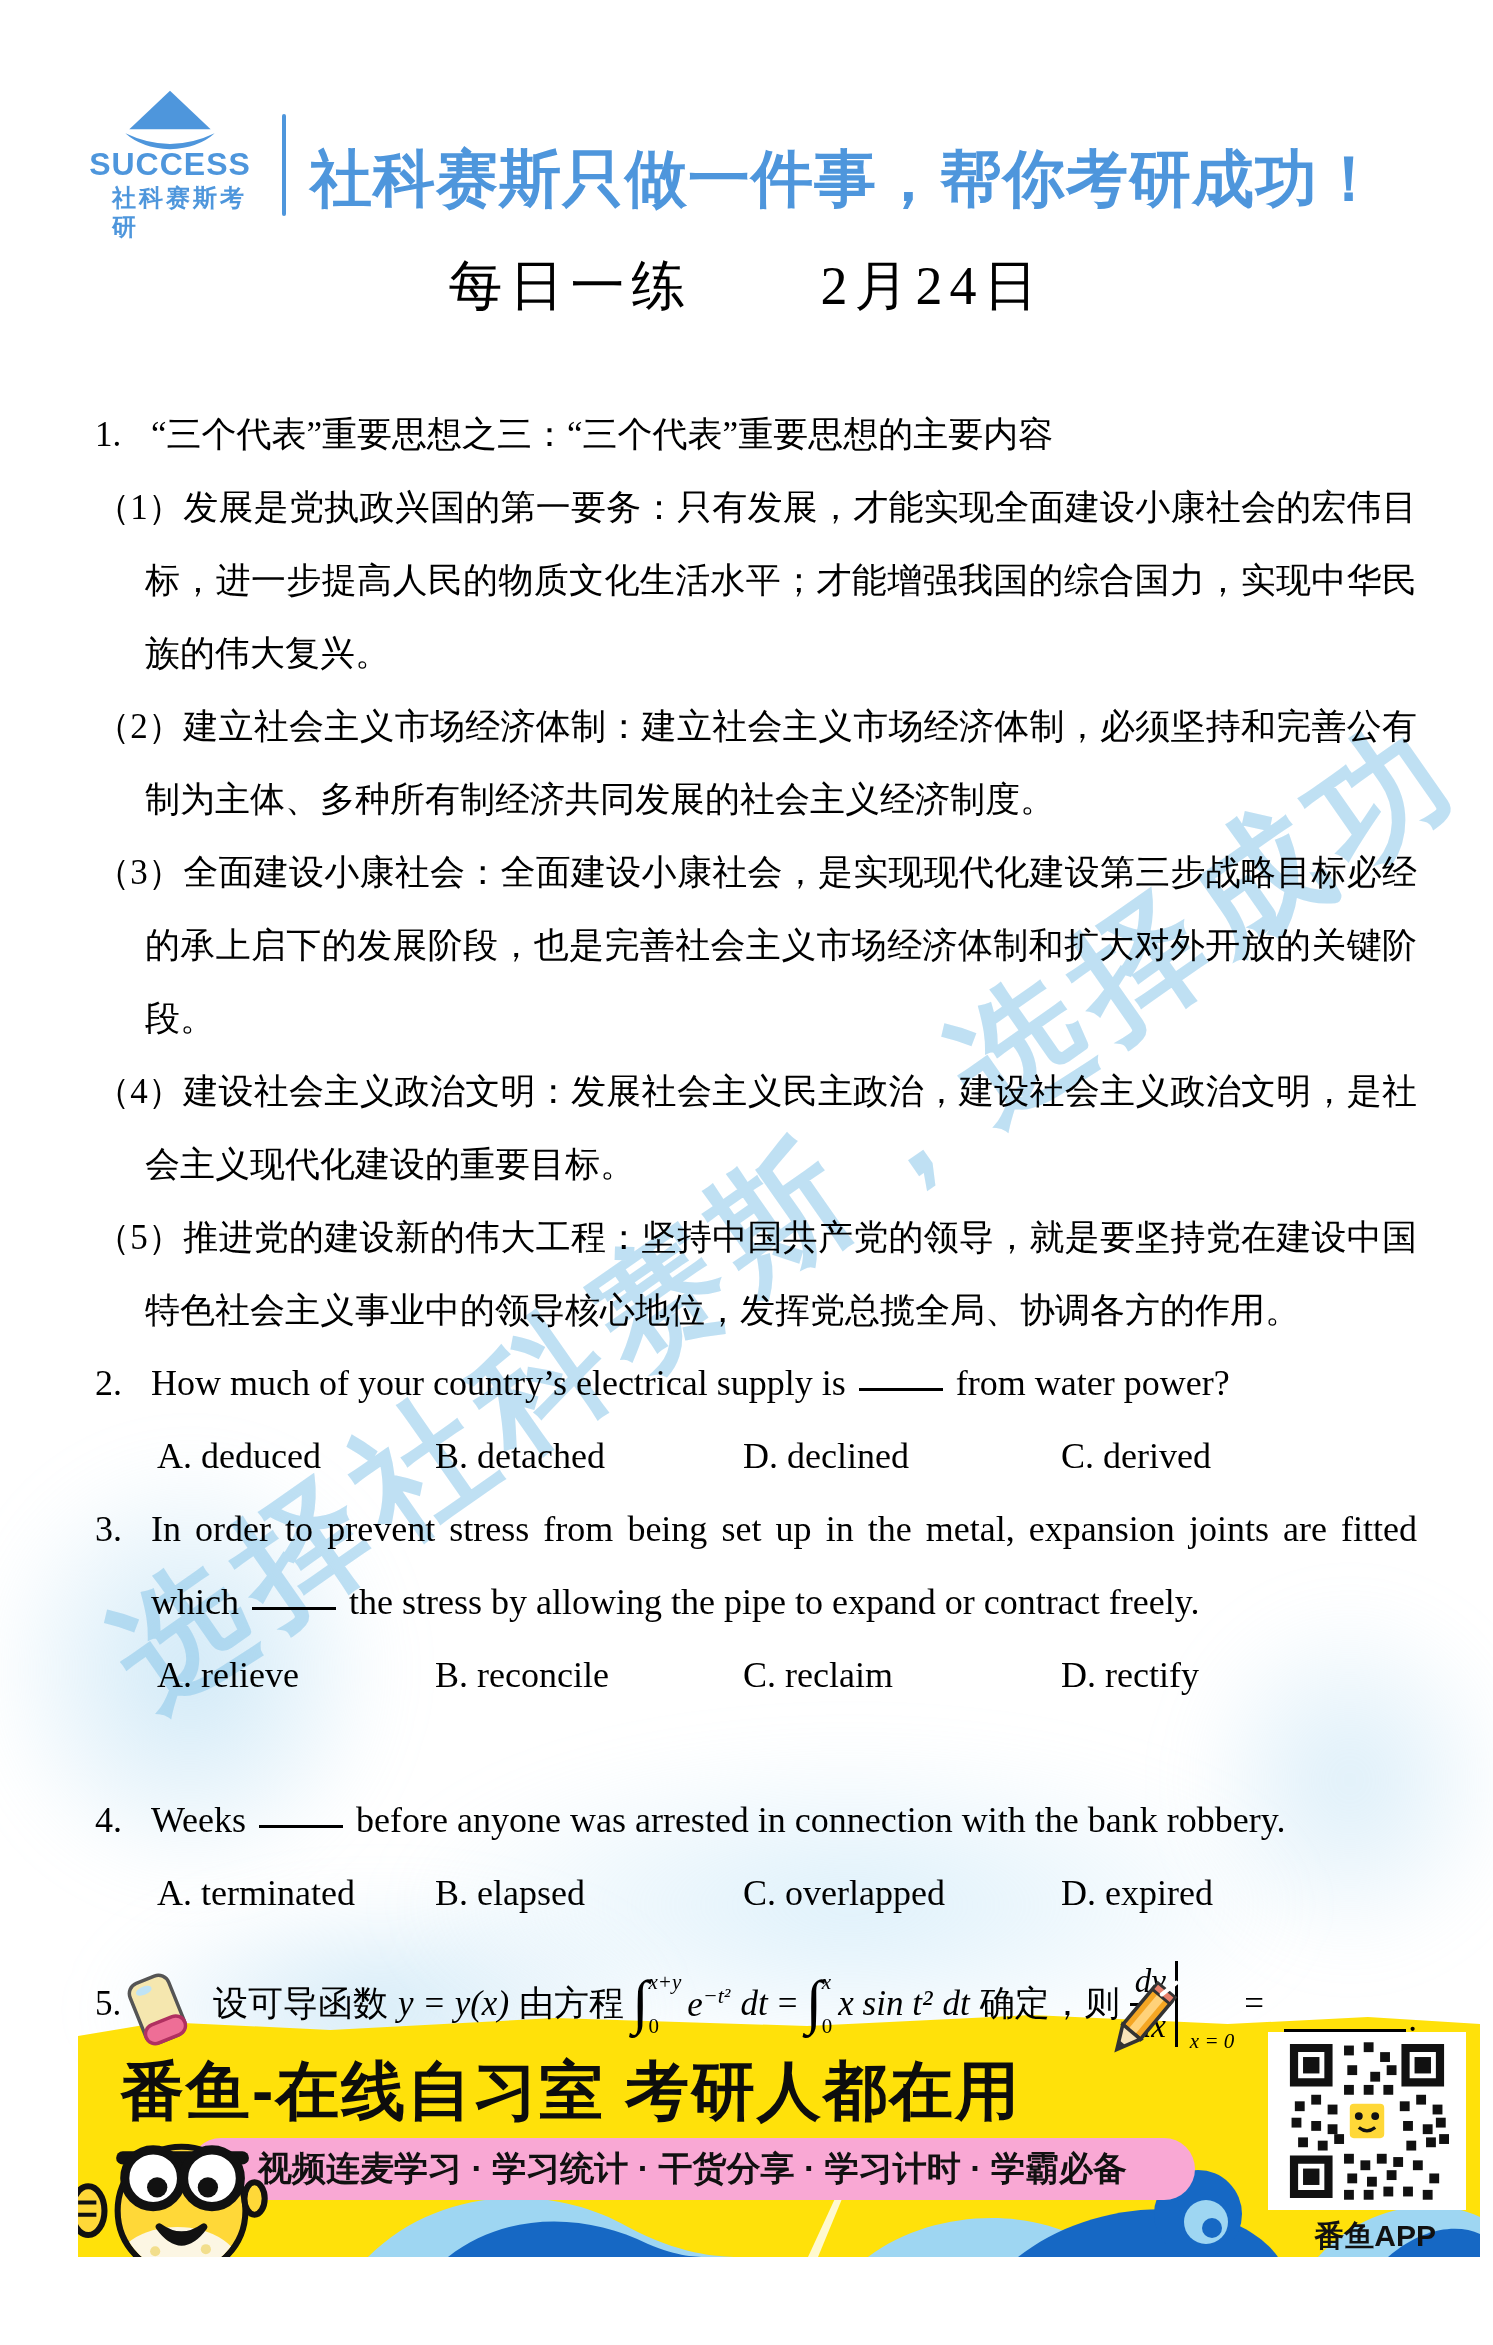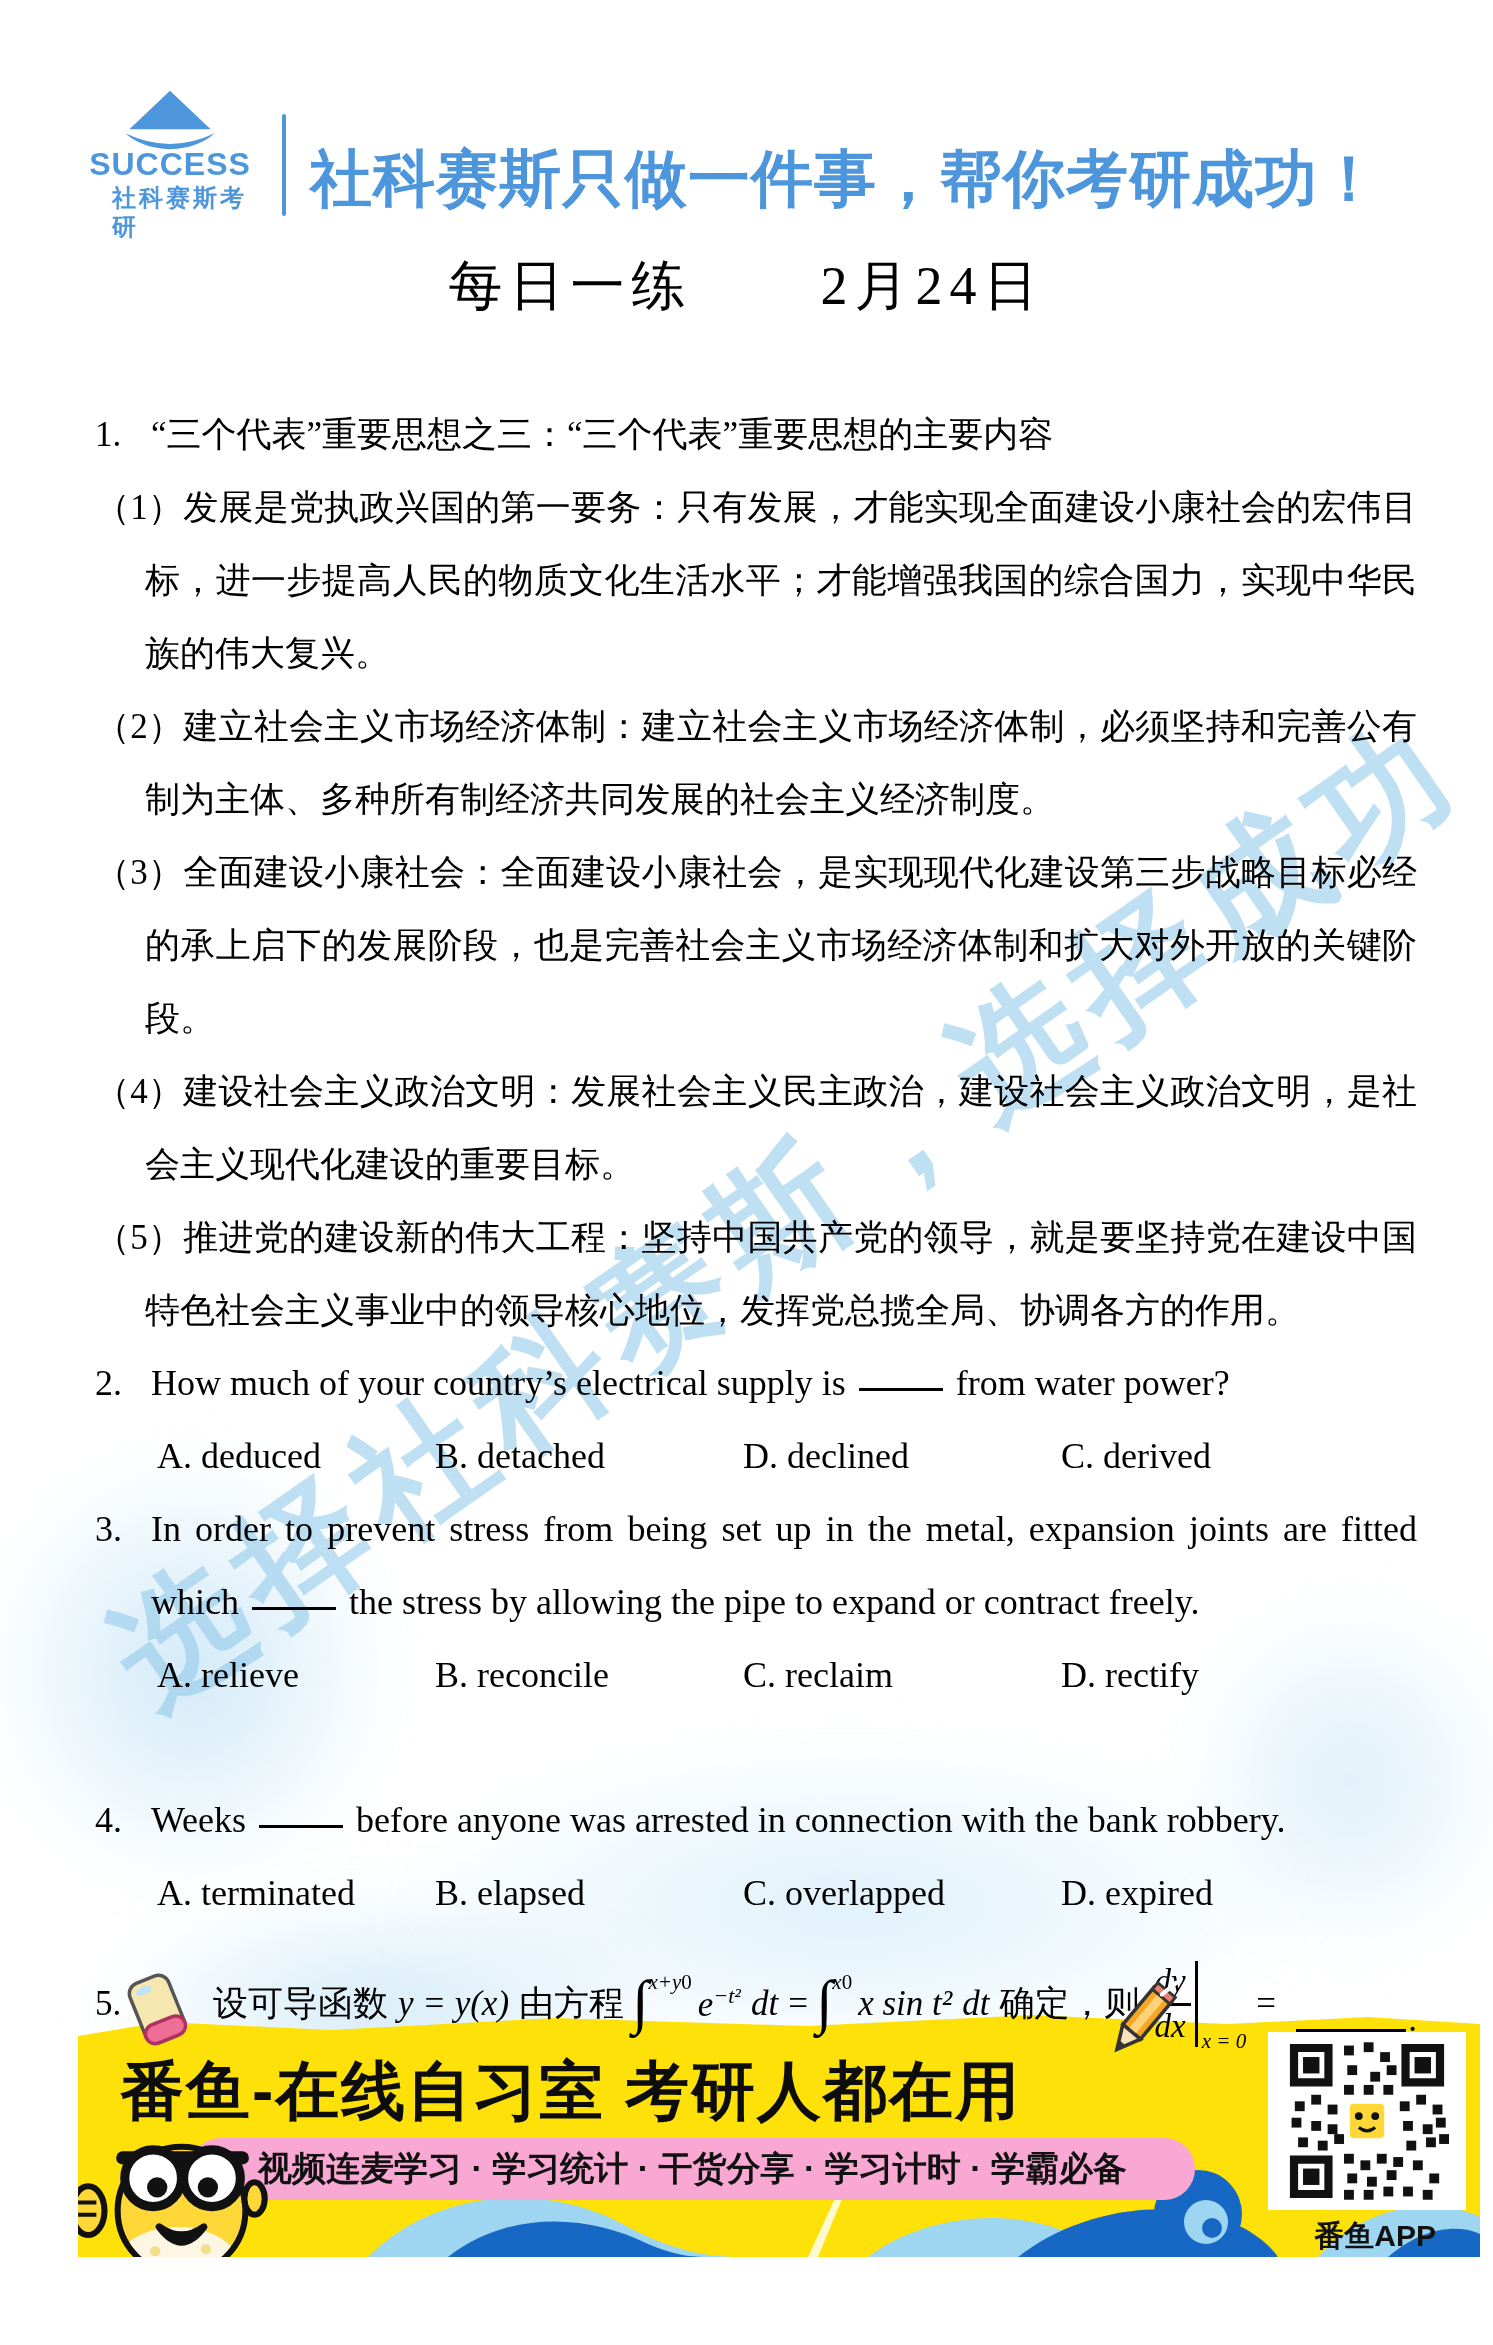--- a/index.html
+++ b/index.html
@@ -43,28 +43,28 @@
   .gap-lg{margin-top:72px;}
   .gap-sm{margin-top:24px;}
 
   
   .mathline{display:flex;align-items:center;white-space:nowrap;line-height:1.15;height:100px;}
   .mathline .qnum{align-self:center;}
   .m-lead{margin-left:62px;}
   .mi{font-style:italic;}
   .msp{margin:0 10px;}
   .int{font-size:60px;font-style:italic;margin:0 0 0 8px;transform:translateY(-2px);}
-  .lim{display:inline-flex;flex-direction:row;justify-content:space-between;height:68px;font-size:21px;margin:0 6px 0 0;}
+  .lim{display:inline-flex;flex-direction:column;justify-content:space-between;height:68px;font-size:21px;margin:0 6px 0 0;}
   .lim .up{align-self:flex-start;}
   .lim .dn{align-self:flex-start;}
   sup{font-size:22px;}
   .frac{display:inline-flex;flex-direction:column;text-align:center;font-size:33px;margin-left:10px;}
   .frac .fnum{display:block;border-bottom:3px solid #000;padding:0 5px 2px;}
   .frac .fden{display:block;padding-top:2px;}
-  .evalwrap{display:inline-flex;align-items:flex-end;margin-left:4px;}
+  .evalwrap{display:inline-flex;align-items:flex-end;margin-left:4px;gap:8px;}
   .ebar{display:inline-block;width:3px;height:86px;background:#000;}
   .cond{font-size:21px;font-style:italic;margin:0 0 -6px 4px;}
   .ansline{display:inline-block;width:195px;border-bottom:3px solid #000;align-self:flex-end;margin:0 2px 22px 10px;}
   .m-end{align-self:flex-end;margin-bottom:14px;}
 
   
   .eraser{position:absolute;left:130px;top:1974px;width:58px;height:72px;z-index:4;transform:rotate(-22deg);}
   .pencil{position:absolute;left:1096px;top:1980px;width:86px;height:86px;z-index:5;}
 
   

